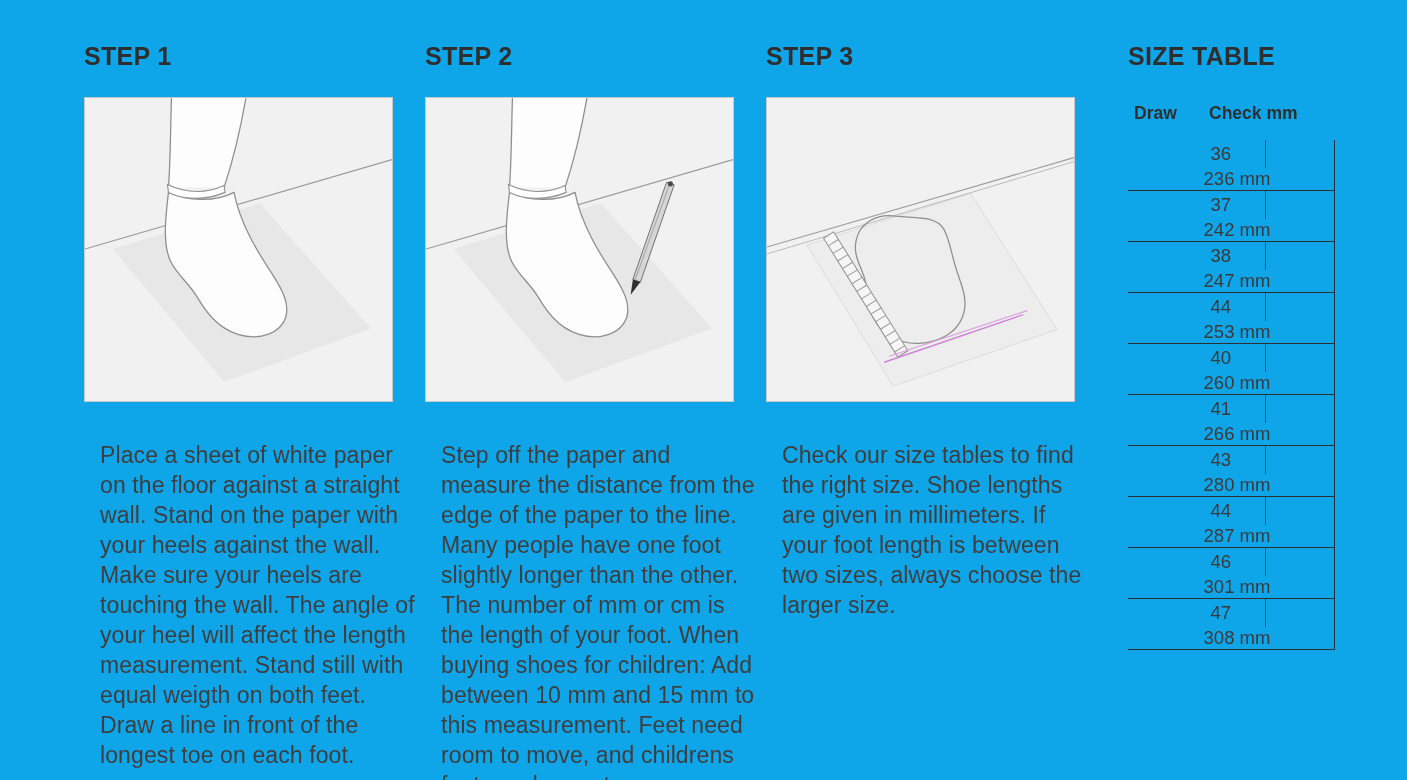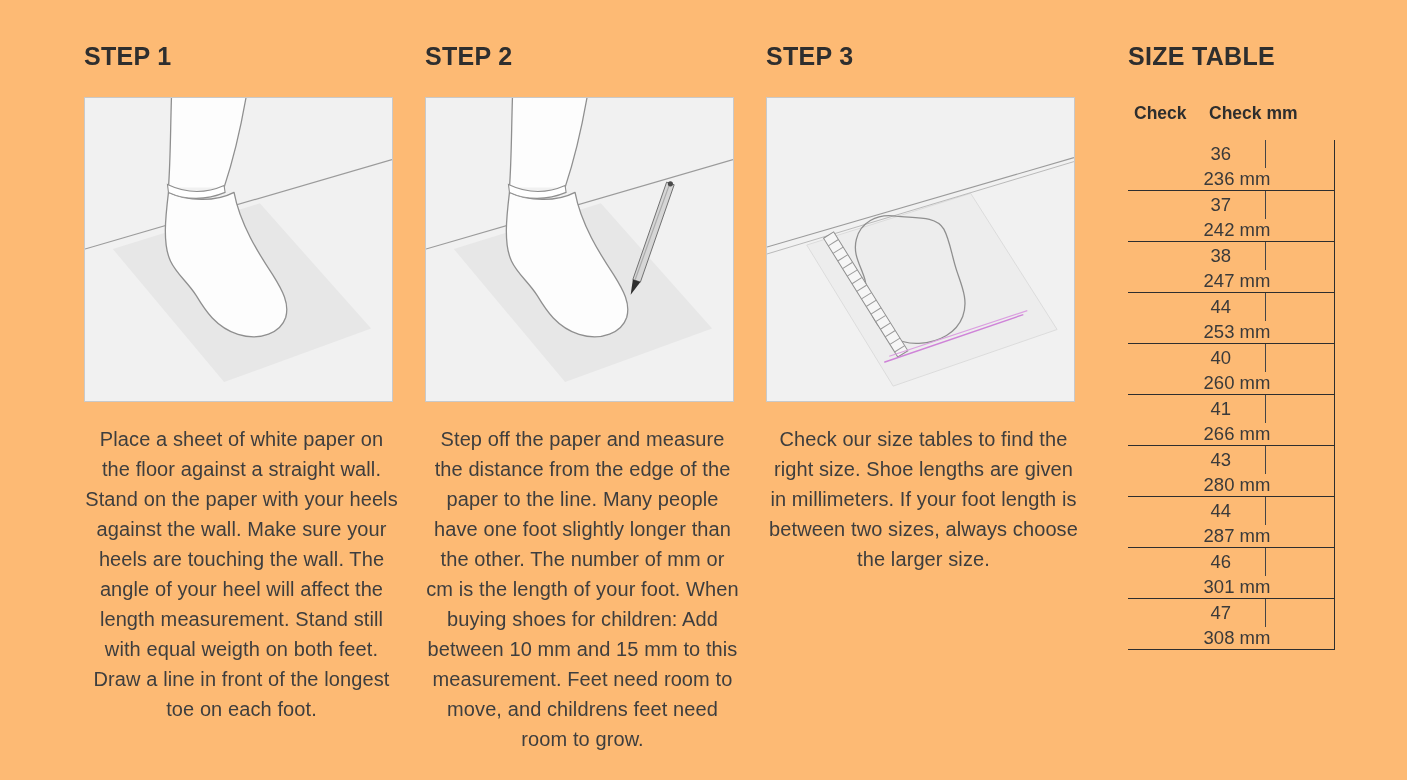--- a/index.html
+++ b/index.html
@@ -1,32 +1,32 @@
 <!DOCTYPE html>
 <html><head>
 <meta charset="utf-8">
 <style>
   html,body{margin:0;padding:0;background:#ffffff;}
   .page{
-    position:relative;width:1407px;height:780px;background:#fdba74;overflow:hidden;
+    position:relative;width:1407px;height:780px;background:#0ea5e9;overflow:hidden;
     font-family:"Liberation Sans", sans-serif;color:#3e3e3e;
   }
   .step{position:absolute;top:42px;width:315px;height:730px;}
   .step h2, .sizes h2{
     position:absolute;top:0;left:0;margin:0;
     font-size:25px;font-weight:bold;color:#2e2e2e;letter-spacing:.3px;white-space:nowrap;
   }
   .illus{
     position:absolute;top:55px;left:0;width:309px;height:305px;
     background:#f1f1f1;border:1px solid #c9c9c9;box-sizing:border-box;
   }
   .illus svg{display:block;width:307px;height:303px;}
   .step p{
-    position:absolute;top:382px;left:0;margin:0;width:315px;
-    font-size:20px;line-height:30px;color:#3e3e3e;letter-spacing:.1px;text-align:center;
+    position:absolute;top:382px;left:0;margin:16px;width:315px;
+    font-size:23px;line-height:30px;color:#3e3e3e;letter-spacing:.1px;
   }
   .sizes{position:absolute;top:42px;left:1128px;width:220px;height:730px;}
   .thead{
     position:absolute;top:61px;left:0;width:207px;display:flex;
     font-size:17.5px;font-weight:bold;color:#2e2e2e;
   }
   .thead .h1{width:69px;padding-left:6px;box-sizing:border-box;}
   .thead .h2{padding-left:12px;}
   .tgrid{position:absolute;top:98px;left:0;width:207px;}
   .trow{
@@ -117,21 +117,21 @@
         <line x1="118" y1="266" x2="258" y2="218" stroke="#cf84d8" stroke-width="1.4"></line>
         <line x1="123" y1="260" x2="262" y2="214" stroke="#dba0e0" stroke-width="1.2"></line>
       </svg>
     </div>
     <p>Check our size tables to find the right size. Shoe lengths are given in millimeters. If your foot length is between two sizes, always choose the larger size.</p>
   </section>
 
   <section class="sizes">
     <h2>SIZE TABLE</h2>
     <div class="thead">
-      <span class="h1">Check</span>
+      <span class="h1">Draw</span>
       <span class="h2">Check mm</span>
     </div>
     <div class="tgrid">
       <div class="trow">
           <span class="c1">36</span>
           <span class="c2">236 mm</span>
         </div>
       <div class="trow">
           <span class="c1">37</span>
           <span class="c2">242 mm</span>

